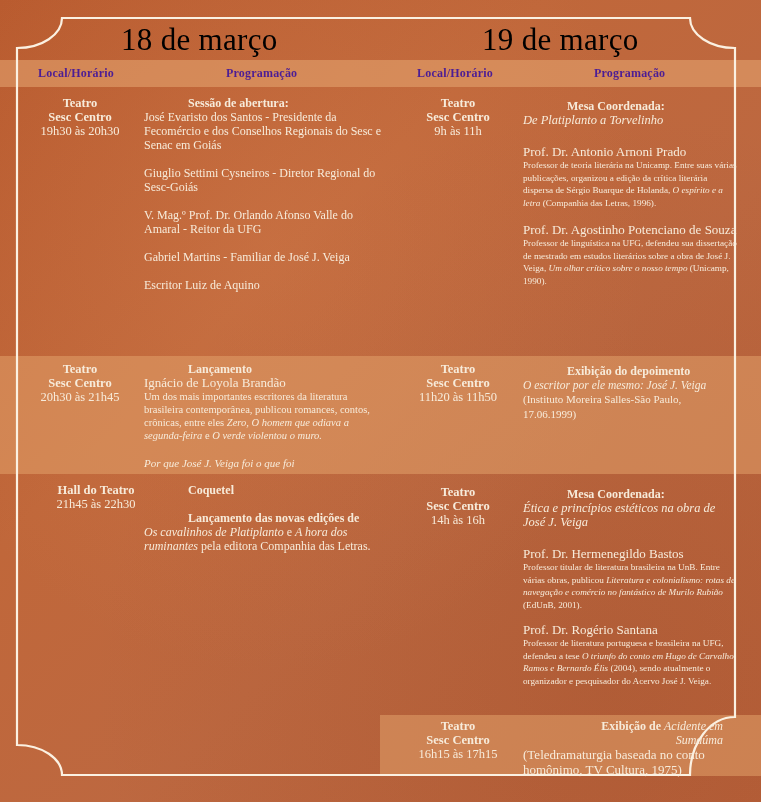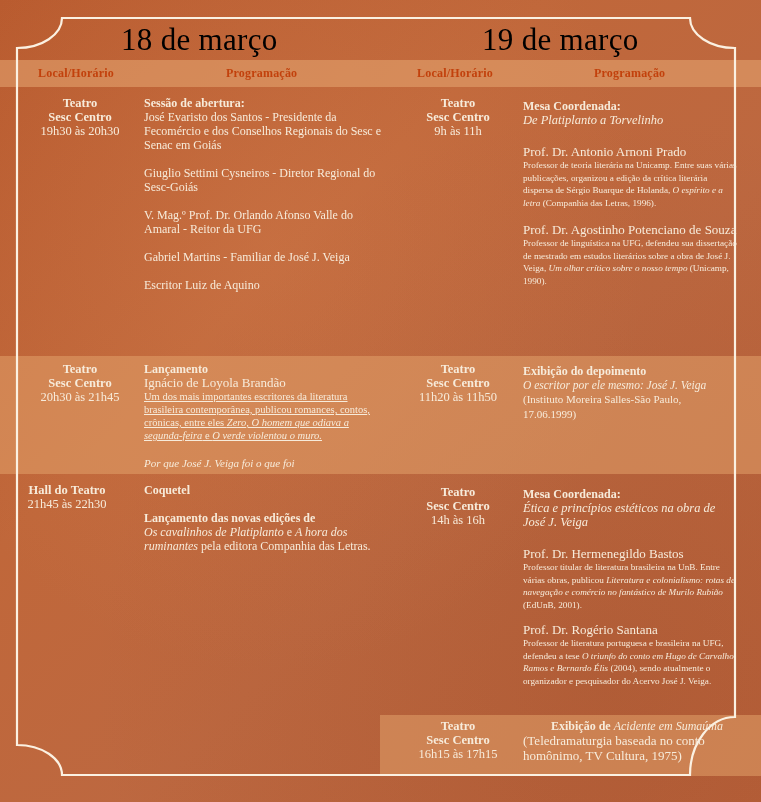--- a/index.html
+++ b/index.html
@@ -21,32 +21,32 @@
   .band-2 { left:0; top:356px; width:761px; height:118px; }
   .band-4 { left:380px; top:715px; width:381px; height:61px; }
 
   svg.frame { position:absolute; left:0; top:0; }
 
   .day-title {
     position:absolute; top:22px; font-size:31px; color:#000000; letter-spacing:0.3px;
     white-space:nowrap;
   }
   .hdr {
-    position:absolute; top:66px; font-size:12px; font-weight:bold; color:#c2410c;
+    position:absolute; top:66px; font-size:12px; font-weight:bold; color:#4c1d95;
     white-space:nowrap; letter-spacing:0.2px;
   }
   .loc {
     position:absolute; text-align:center; font-size:12.5px; line-height:14px; color:#f7ebda;
   }
   .loc .b { font-weight:bold; display:block; }
   .loc .t { display:block; }
   .prog {
     position:absolute; font-size:12px; line-height:14px; color:#f7ebda;
   }
-  .prog .title { font-weight:bold; display:block; }
+  .prog .title { font-weight:bold; display:block;margin-left:44px; }
   .prog .sub-it { font-style:italic; display:block; font-size:12.5px; }
   .prog p { margin:0; }
   .prog .gap { height:14px; display:block; }
   .prog .name { font-size:13px; display:block; }
   .prog .small { font-size:9.2px; line-height:12.5px; display:block; }
   .it { font-style:italic; }
 </style>
 </head>
 <body>
 
@@ -84,26 +84,26 @@
 </div>
 
 <div class="loc" style="left:30px; top:362px; width:100px;">
   <span class="b">Teatro</span>
   <span class="b">Sesc Centro</span>
   <span class="t">20h30 às 21h45</span>
 </div>
 <div class="prog" style="left:144px; top:362px; width:240px;">
   <span class="title">Lançamento</span>
   <span class="name">Ignácio de Loyola Brandão</span>
-  <p style="font-size:10.5px; line-height:13px;text-decoration:underline;"><span>Um dos mais importantes escritores da literatura brasileira contemporânea, publicou romances, contos, crônicas, entre eles </span><span class="it">Zero, O homem que odiava a segunda-feira</span><span> e </span><span class="it">O verde violentou o muro.</span></p>
+  <p style="font-size:10.5px; line-height:13px;"><span>Um dos mais importantes escritores da literatura brasileira contemporânea, publicou romances, contos, crônicas, entre eles </span><span class="it">Zero, O homem que odiava a segunda-feira</span><span> e </span><span class="it">O verde violentou o muro.</span></p>
   <span class="gap"></span>
   <span class="sub-it" style="font-size:11px;">Por que José J. Veiga foi o que foi</span>
 </div>
 
-<div class="loc" style="left:17px; top:483px; width:100px;">
+<div class="loc" style="left:46px; top:483px; width:100px;">
   <span class="b">Hall do Teatro</span>
   <span class="t">21h45 às 22h30</span>
 </div>
 <div class="prog" style="left:144px; top:483px; width:240px;">
   <span class="title">Coquetel</span>
   <span class="gap"></span>
   <span class="title">Lançamento das novas edições de</span>
   <p><span class="it">Os cavalinhos de Platiplanto</span><span> e </span><span class="it">A hora dos ruminantes</span><span> pela editora Companhia das Letras.</span></p>
 </div>
 

